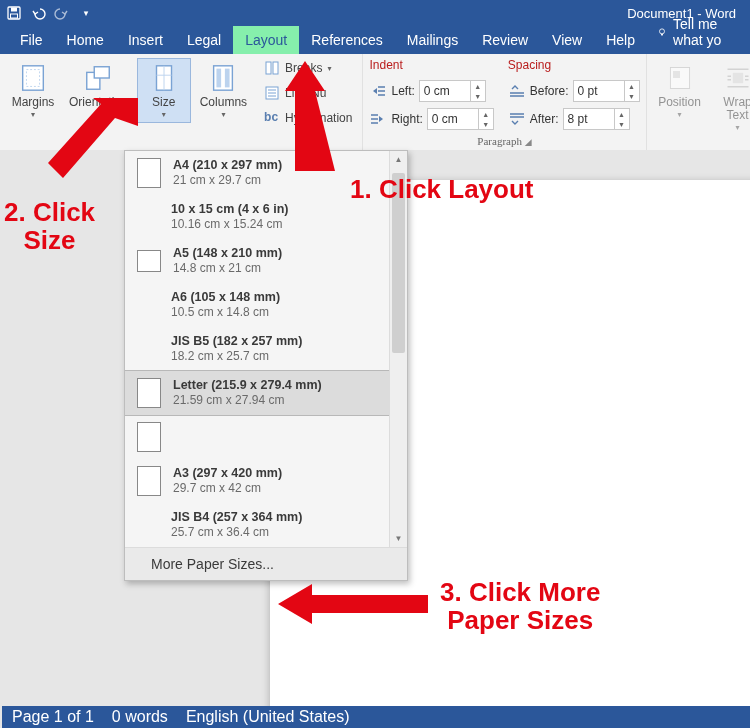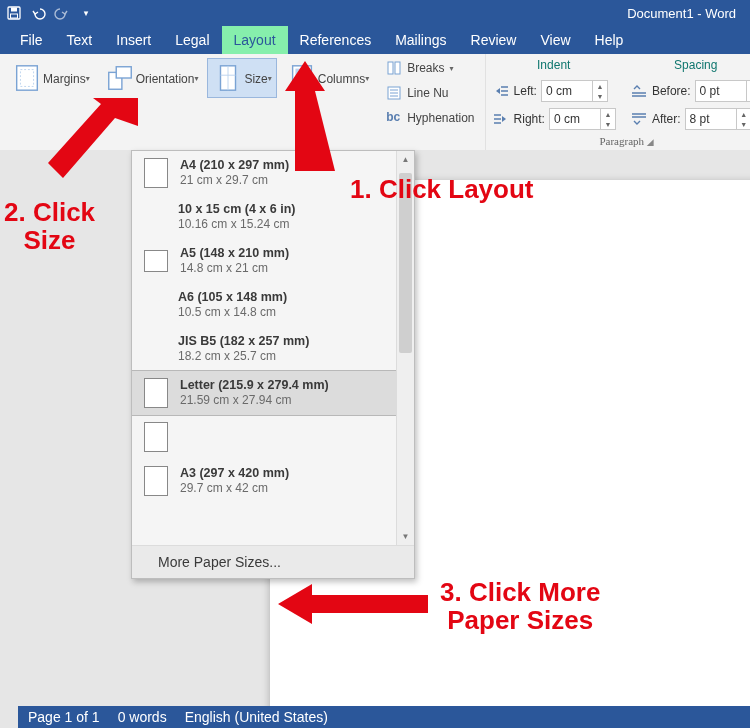--- a/index.html
+++ b/index.html
@@ -12,60 +12,60 @@
   
   .tabs{height:28px;background:#2b579a;display:flex;align-items:flex-end;padding:0 8px;color:#fff;font-size:14px;}
   .tab{padding:6px 12px 6px;cursor:pointer;white-space:nowrap;}
   .tab.active{background:#86efac;color:#2b579a;}
   .tellme{display:flex;align-items:center;gap:6px;margin-left:10px;padding:6px 0;}
   .bulb{width:14px;height:14px;}
   
   .ribbon{background:#f3f3f3;border-bottom:1px solid #d4d4d4;height:96px;display:flex;align-items:stretch;position:relative;}
   .group{border-right:1px solid #e1e1e1;padding:4px 6px 2px;display:flex;flex-direction:column;justify-content:space-between;}
   .group-body{display:flex;align-items:flex-start;gap:4px;}
-  .bigbtn{display:flex;flex-direction:row;align-items:center;justify-content:flex-start;padding:3px 4px;border:1px solid transparent;cursor:pointer;min-width:44px;}
+  .bigbtn{display:flex;flex-direction:column;align-items:center;justify-content:flex-start;padding:3px 4px;border:1px solid transparent;cursor:pointer;min-width:44px;}
   .bigbtn.active{background:#cfe0f4;border:1px solid #9ab7dd;}
   .bigbtn .bicon{width:32px;height:32px;display:flex;align-items:center;justify-content:center;}
   .bigbtn .blabel{font-size:12px;color:#444;margin-top:2px;text-align:center;line-height:13px;}
   .drop{font-size:8px;color:#666;margin-top:1px;}
   .smallbtn{display:flex;align-items:center;gap:5px;padding:2px 4px;cursor:pointer;font-size:12px;color:#444;}
   .smallbtn .sicon{width:16px;height:16px;flex:0 0 16px;}
   .stack{display:flex;flex-direction:column;gap:5px;}
   .group-label{font-size:11px;color:#666;text-align:center;padding:1px 0;font-family:Liberation Serif, serif;}
   .dlaunch{font-size:9px;color:#888;}
   .numrow{display:flex;align-items:center;gap:4px;font-size:12px;}
   .numrow .nicon{width:18px;height:14px;}
   .numinput{display:flex;align-items:center;border:1px solid #c8c8c8;background:#fff;height:20px;}
   .numinput .val{width:42px;padding:0 4px;font-size:12px;}
   .spinbtns{display:flex;flex-direction:column;border-left:1px solid #c8c8c8;}
   .spinbtns div{width:14px;height:10px;display:flex;align-items:center;justify-content:center;font-size:7px;color:#666;cursor:pointer;}
   .indent-spacing{display:flex;gap:14px;}
   .is-col{display:flex;flex-direction:column;gap:6px;}
-  .is-head{font-size:12px;color:#0f766e;margin-bottom:2px;text-align:center;}
+  .is-head{font-size:12px;color:#b91c1c;margin-bottom:2px;}
   .arrange .bigbtn{opacity:.55;}
   
-  .sizemenu{position:absolute;left:131px;top:150px;width:282px;background:#f5f5f5;border:1px solid #bdbdbd;box-shadow:2px 3px 6px rgba(0,0,0,.25);z-index:5;}
+  .sizemenu{position:absolute;left:124px;top:150px;width:282px;background:#f5f5f5;border:1px solid #bdbdbd;box-shadow:2px 3px 6px rgba(0,0,0,.25);z-index:5;}
   .sizelist{max-height:442px;overflow:hidden;position:relative;}
   .sizeitem{display:flex;align-items:center;gap:12px;padding:7px 10px 7px 12px;cursor:pointer;}
   .sizeitem.selected{background:#dcdcdc;border:1px solid #b8b8b8;margin:-1px;}
   .thumb{width:22px;height:28px;border:1px solid #888;background:#fff;flex:0 0 22px;}
   .thumb.small{height:20px;width:16px;}
   .thumb.none{border:none;background:transparent;}
   .pinfo{display:flex;flex-direction:column;line-height:15px;}
   .pname{font-size:12.5px;font-weight:600;color:#3a3a3a;}
   .pdim{font-size:12px;color:#6a6a6a;}
   .morebtn{padding:8px 12px 8px 26px;border-top:1px solid #dcdcdc;background:#eaeaea;font-size:14px;color:#3a3a3a;cursor:pointer;}
   .sizescroll{position:absolute;right:0;top:0;bottom:0;width:17px;background:#efefef;border-left:1px solid #dcdcdc;}
   .scrollthumb{position:absolute;left:2px;right:2px;top:22px;height:180px;background:#cfcfcf;border-radius:2px;}
   .scrollbtn{position:absolute;left:0;right:0;height:17px;display:flex;align-items:center;justify-content:center;font-size:8px;color:#777;}
   
   .docarea{position:absolute;left:0;right:0;top:150px;bottom:22px;background:#e6e6e6;}
   .page{position:absolute;left:270px;top:30px;width:560px;height:720px;background:#fff;box-shadow:0 2px 8px rgba(0,0,0,.25);}
   
-  .status{position:absolute;left:18px;right:0;bottom:0;height:22px;background:#2b579a;color:#fff;display:flex;align-items:center;gap:18px;padding:0 10px;font-size:14px;}
+  .status{position:absolute;left:2px;right:0;bottom:0;height:22px;background:#2b579a;color:#fff;display:flex;align-items:center;gap:18px;padding:0 10px;font-size:16px;}
   
   .anno{position:absolute;color:#e30613;font-family:Arial,sans-serif;font-weight:700;font-size:26px;line-height:28px;z-index:20;white-space:nowrap;text-align:center;}
   svg.arrow{position:absolute;z-index:19;overflow:visible;}
 </style>
 </head>
 <body>
 <div id="app">
 
 <div class="titlebar">
   <div class="qat">
@@ -88,29 +88,36 @@
             <path d="M13 6l-2 3-3-2" fill="none" stroke="#fff" stroke-width="1.4"></path>
           </svg>
     </span>
     <span class="ico" style="font-size:9px;color:#fff;">▾</span>
   </div>
   <div class="title">Document1 - Word</div>
 </div>
 
 <div class="tabs">
   <div class="tab">File</div>
-  <div class="tab">Text</div>
+  <div class="tab">Home</div>
   <div class="tab">Insert</div>
   <div class="tab">Legal</div>
   <div class="tab active">Layout</div>
   <div class="tab">References</div>
   <div class="tab">Mailings</div>
   <div class="tab">Review</div>
   <div class="tab">View</div>
   <div class="tab">Help</div>
+  <div class="tellme">
+    <svg class="bulb" viewBox="0 0 16 16">
+          <circle cx="8" cy="7" r="4" fill="none" stroke="#fff" stroke-width="1.3"></circle>
+          <rect x="6.5" y="11" width="3" height="2.5" fill="#fff"></rect>
+        </svg>
+    <span>Tell me what yo</span>
+  </div>
 </div>
 
 <div class="ribbon">
 
   <div class="group" style="flex:0 0 auto;">
     <div class="group-body">
       <div class="bigbtn">
         <span class="bicon">
               <svg viewBox="0 0 32 32" width="30" height="30">
                 <rect x="5" y="3" width="22" height="26" fill="#fff" stroke="#7aa3d4" stroke-width="1.5"></rect>
@@ -328,20 +335,24 @@
         </div>
         <div class="sizeitem">
           <div class="thumb "></div>
           <div class="pinfo">
             <div class="pname">A3 (297 x 420 mm)</div>
             <div class="pdim">29.7 cm x 42 cm</div>
           </div>
         </div>
         <div class="sizeitem">
           <div class="thumb none"></div>
+          <div class="pinfo">
+            <div class="pname">JIS B4 (257 x 364 mm)</div>
+            <div class="pdim">25.7 cm x 36.4 cm</div>
+          </div>
         </div>
         <div class="sizescroll">
       <div class="scrollbtn" style="top:0">▲</div>
       <div class="scrollthumb"></div>
       <div class="scrollbtn" style="bottom:0">▼</div>
     </div>
   </div>
   <div class="morebtn">More Paper Sizes...</div>
 </div>
 

